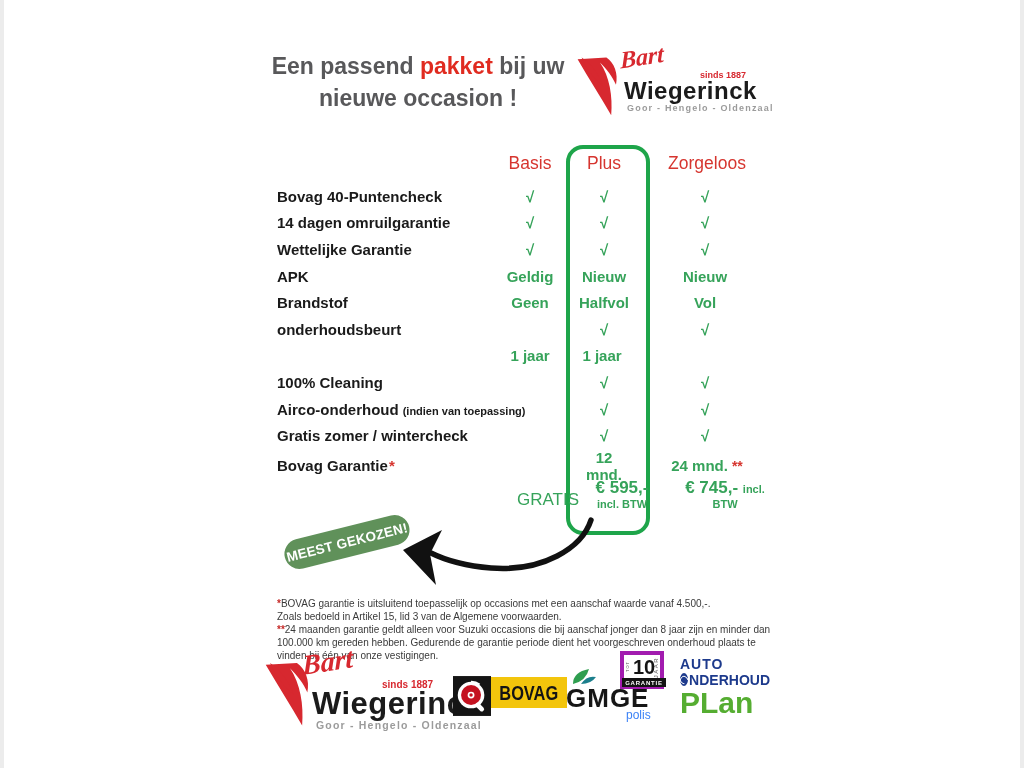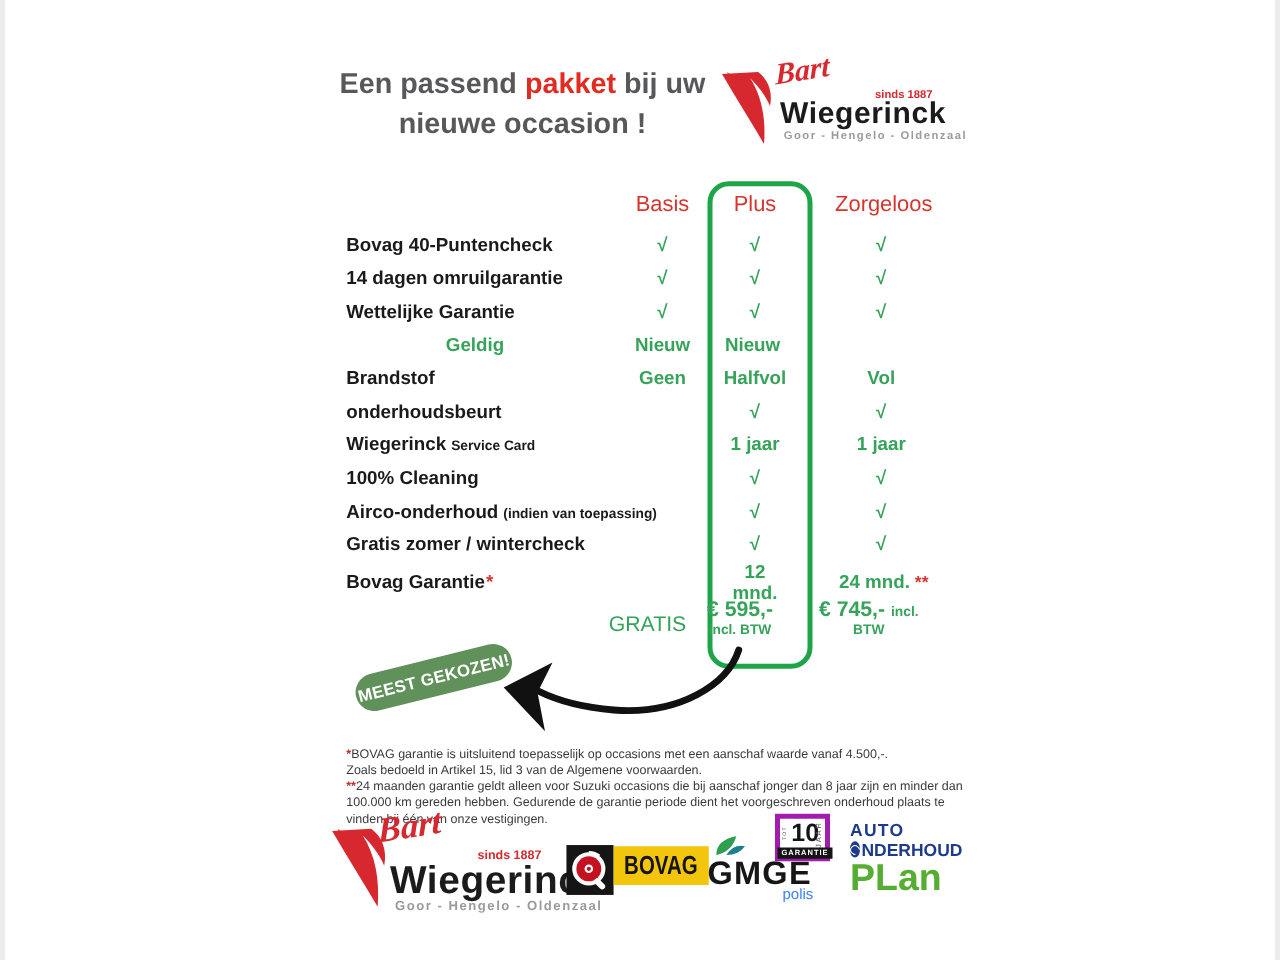--- a/index.html
+++ b/index.html
@@ -45,21 +45,21 @@
   .rows{position:absolute;left:277px;top:183px;width:506px;}
   .trow{height:26.6px;}
   .tlabel{font-weight:bold;font-size:15px;color:#1a1a1a;white-space:nowrap;}
   .tlabel .small:not(:empty){font-size:11px;margin-left:4px;}
   .mark{color:#d6352f;font-weight:bold;}
   .tlabel .mark{margin-left:1px;}
   .tcell{text-align:center;color:#36a35a;font-size:15px;font-weight:600;}
   .tcell .mark{margin-left:4px;font-size:14px;}
 
   
-  .pricerow{position:absolute;left:265px;top:478px;width:506px;color:#36a35a;}
+  .pricerow{position:absolute;left:295px;top:478px;width:506px;color:#36a35a;}
   .price-basis{text-align:center;font-size:17px;font-weight:500;padding-top:12px;}
   .price-col{text-align:center;line-height:1.15;}
   .amount{font-size:17px;font-weight:bold;white-space:nowrap;}
   .note{font-size:11px;font-weight:bold;}
 
   
   .badge{position:absolute;left:283px;top:527px;width:128px;height:30px;background:#60915a;
          border-radius:16px;transform:rotate(-14deg);display:flex;align-items:center;
          justify-content:center;color:#fff;font-weight:bold;font-size:13.5px;letter-spacing:0.2px;
          white-space:nowrap;}
@@ -153,20 +153,23 @@
     <div class="trow tgrid">
       <div class="tlabel">
         <span>Wettelijke Garantie</span><span class="small"></span><span class="mark"></span>
       </div>
       <div class="tcell">√</div>
       <div class="tcell">√</div>
       <div class="tcell"><span>√</span><span class="mark"></span></div>
     </div>
 
     <div class="trow tgrid">
+      <div class="tlabel">
+        <span>APK</span><span class="small"></span><span class="mark"></span>
+      </div>
       <div class="tcell">Geldig</div>
       <div class="tcell">Nieuw</div>
       <div class="tcell"><span>Nieuw</span><span class="mark"></span></div>
     </div>
 
     <div class="trow tgrid">
       <div class="tlabel">
         <span>Brandstof</span><span class="small"></span><span class="mark"></span>
       </div>
       <div class="tcell">Geen</div>
@@ -177,23 +180,20 @@
     <div class="trow tgrid">
       <div class="tlabel">
         <span>onderhoudsbeurt</span><span class="small"></span><span class="mark"></span>
       </div>
       <div class="tcell"></div>
       <div class="tcell">√</div>
       <div class="tcell"><span>√</span><span class="mark"></span></div>
     </div>
 
     <div class="trow tgrid">
-      <div class="tlabel">
-        <span>Wiegerinck</span><span class="small">Service Card</span><span class="mark"></span>
-      </div>
       <div class="tcell"></div>
       <div class="tcell">1 jaar</div>
       <div class="tcell"><span>1 jaar</span><span class="mark"></span></div>
     </div>
 
     <div class="trow tgrid">
       <div class="tlabel">
         <span>100% Cleaning</span><span class="small"></span><span class="mark"></span>
       </div>
       <div class="tcell"></div>

